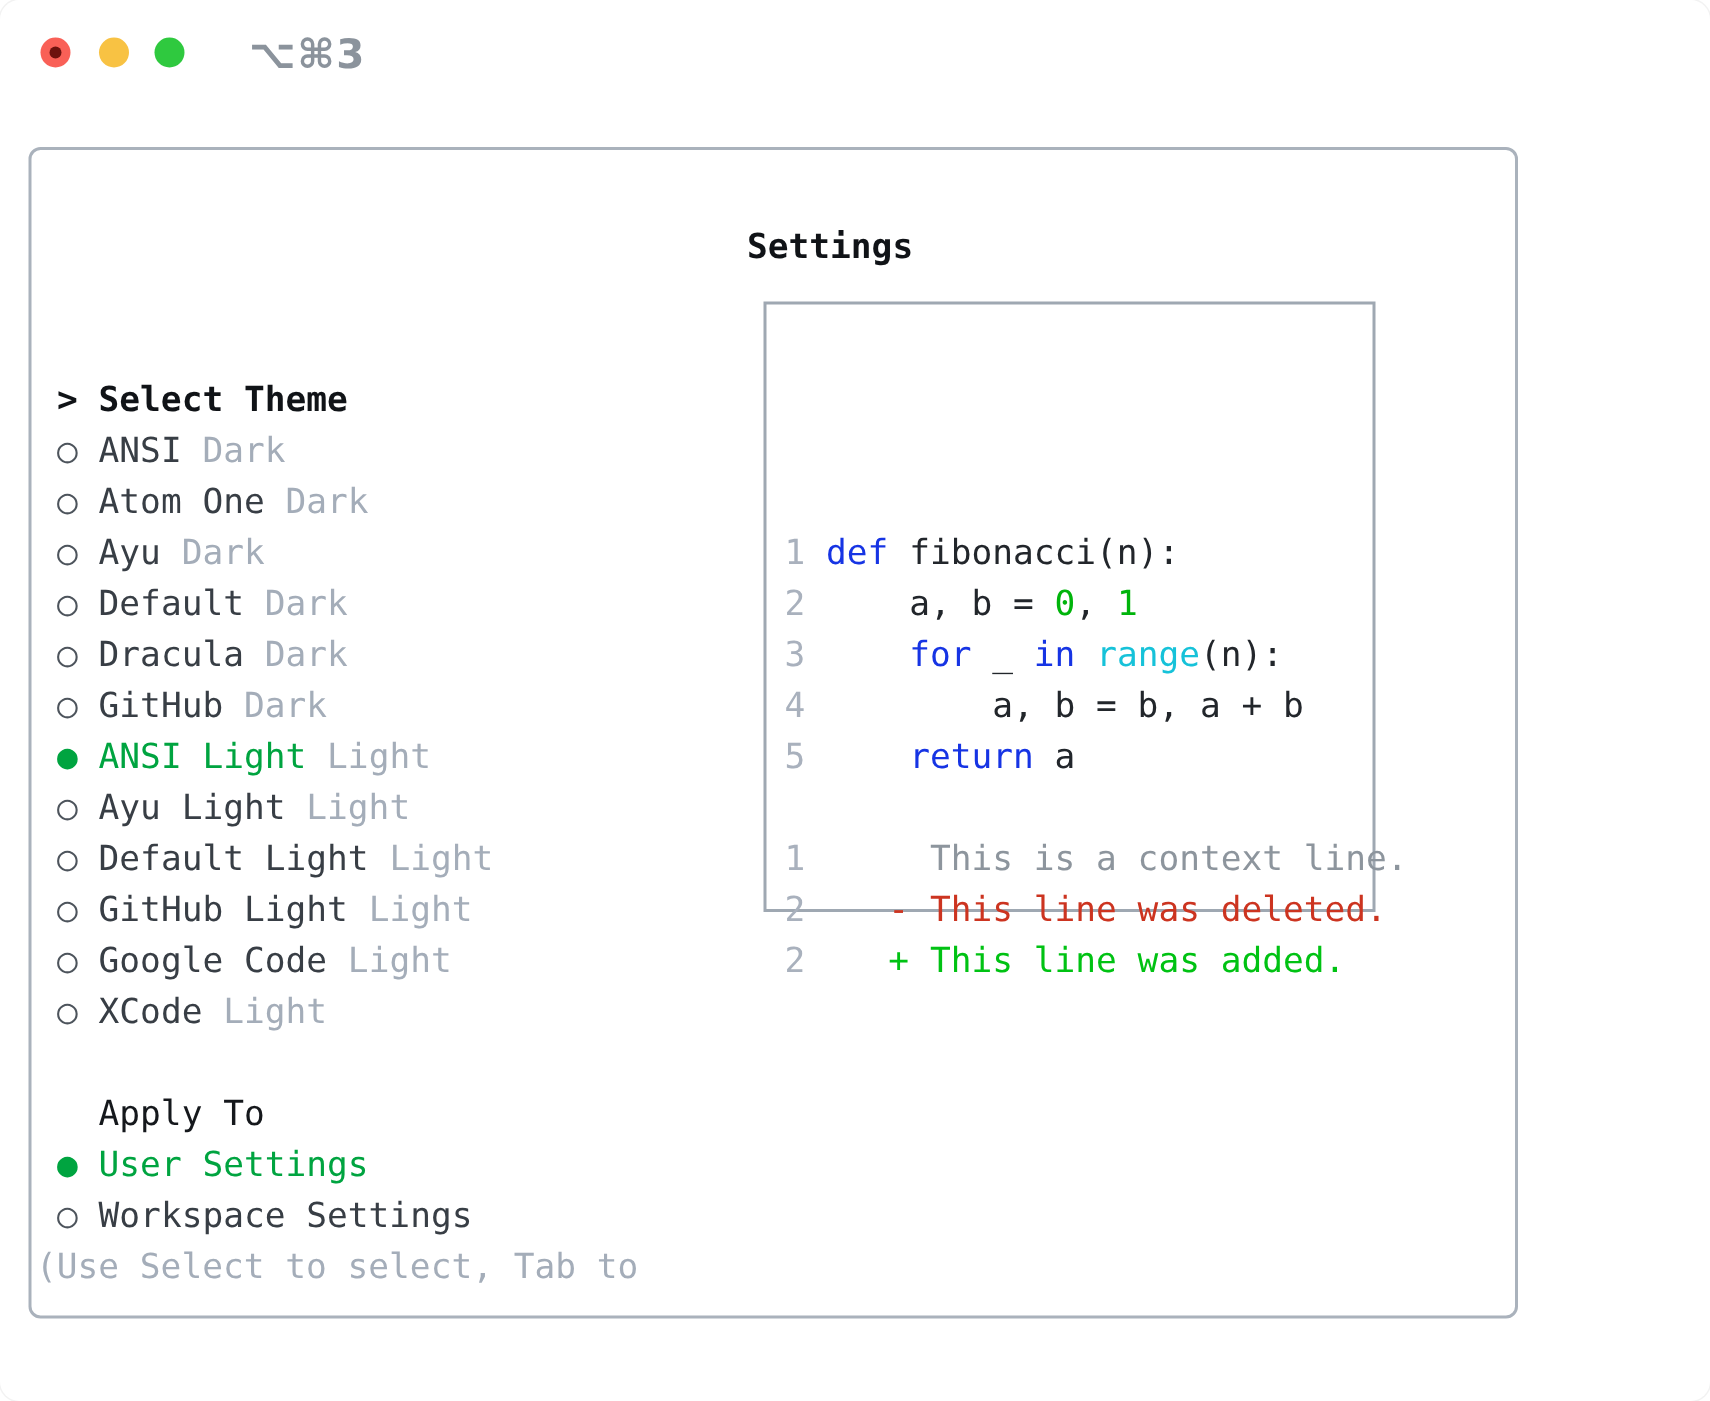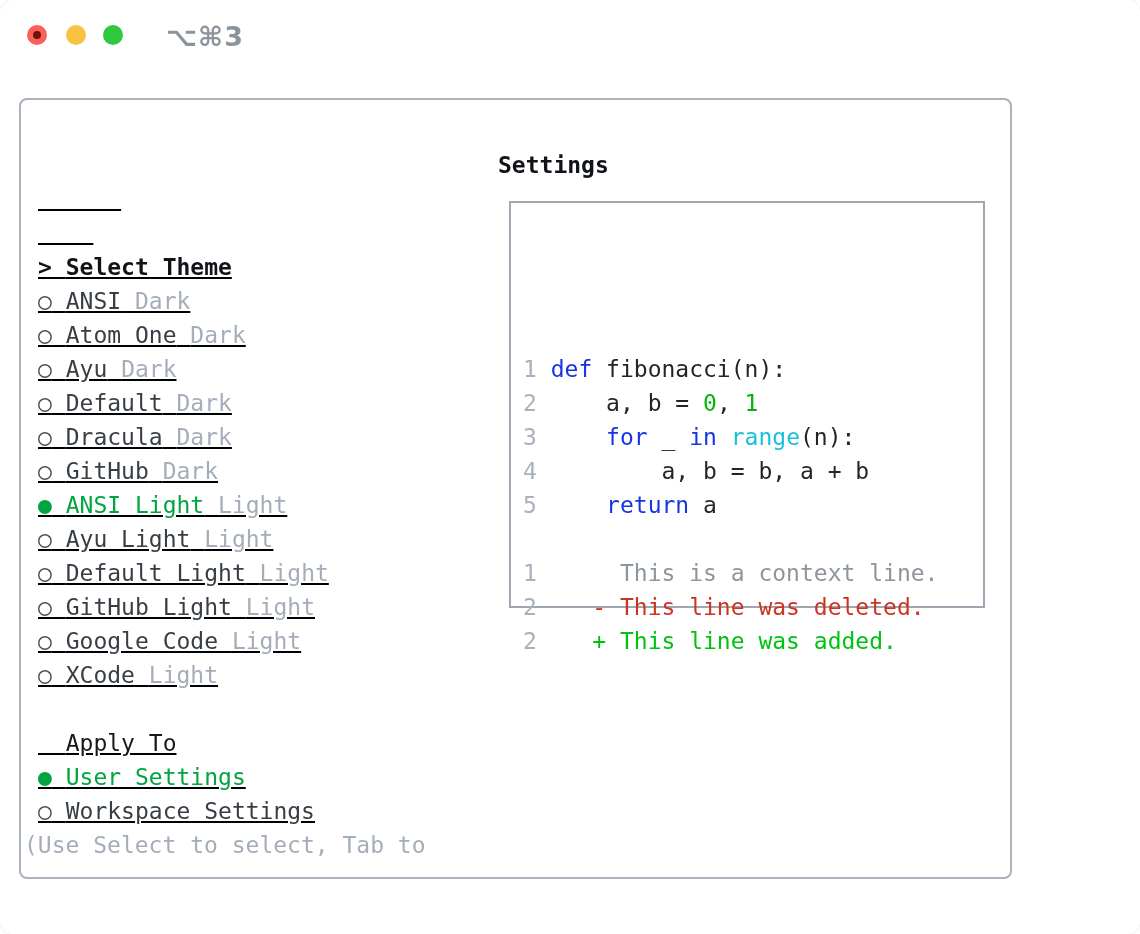--- a/index.html
+++ b/index.html
@@ -15,30 +15,30 @@
   .win-title{position:absolute;left:166px;top:21px;font-family:"DejaVu Sans",sans-serif;
              font-size:27px;font-weight:bold;color:#8b939c;letter-spacing:1px;}
 
   
   .panel{position:absolute;left:19px;top:98px;width:993px;height:781px;
          border:2px solid #aab2bc;border-radius:8px;box-sizing:border-box;}
 
   .mono{font-size:23px;line-height:34px;white-space:pre;}
 
   
-  .list{position:absolute;left:17px;top:48px;text-decoration:underline;}
+  .list{position:absolute;left:17px;top:48px;}
   .row{height:34px;}
   .blank-row{height:34px;}
 
   
   .hint{position:absolute;left:3px;top:660px;color:#a4adb9;}
 
   
   .preview-title{position:absolute;left:477px;top:48px;font-weight:bold;color:#101317;}
-  .preview-box{position:absolute;left:488px;top:101px;width:476px;height:407px;
+  .preview-box{position:absolute;left:488px;top:101px;width:408px;height:407px;
                border:2px solid #9fa8b2;box-sizing:border-box;background:#ffffff;}
   .code{padding:47px 0 0 12px;}
 </style>
 </head>
 <body>
 
 <div class="window">
 
   <div class="titlebar">
     <div class="dot" id="dot-close" style="left: 27px; background: rgb(249, 96, 87);">

